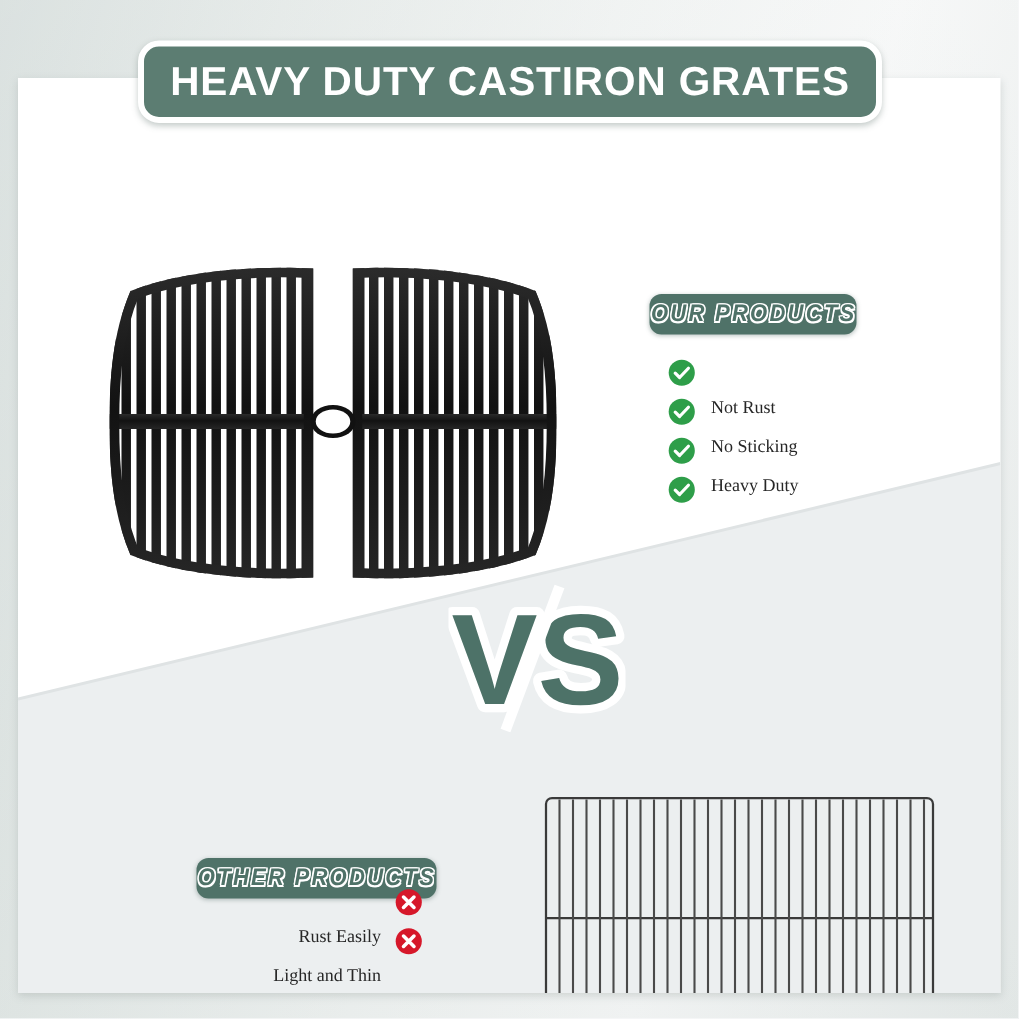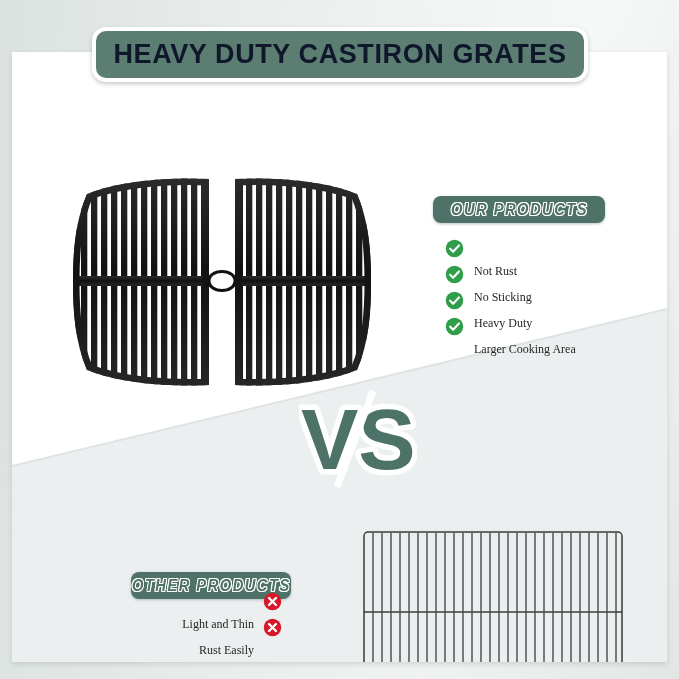--- a/index.html
+++ b/index.html
@@ -45,21 +45,21 @@
     position:absolute;left:92px;top:27px;width:496px;height:55px;
     background:#5c7d72;
     border:4px solid #ffffff;
     border-radius:14px;
     box-sizing:border-box;
     display:flex;align-items:center;justify-content:center;
     box-shadow:0 2px 4px rgba(90,110,104,.35);
     z-index:6;
   }
   .title-badge .t{
-    color:#0f172a;font-size:27px;font-weight:bold;
+    color:#ffffff;font-size:27px;font-weight:bold;
     letter-spacing:.6px;white-space:nowrap;
     font-family:"Liberation Sans", sans-serif;
   }
 
   
   .sec-badge{
     position:absolute;
     background:#4f7268;
     border-radius:8px;
     display:flex;align-items:center;justify-content:center;
@@ -68,21 +68,21 @@
   }
   .sec-badge .t{
     color:#ffffff;font-weight:bold;font-style:italic;
     font-size:16px;letter-spacing:1.6px;white-space:nowrap;
     transform:scaleX(.92);
     text-shadow:
        1px 0 0 #ffffff,-1px 0 0 #ffffff,0 1px 0 #ffffff,0 -1px 0 #ffffff,
        1px 1px 0 #ffffff,-1px -1px 0 #ffffff,1px -1px 0 #ffffff,-1px 1px 0 #ffffff;
     color:#4f7268;
   }
-  #badge-our   {left:421px;top:144px;width:172px;height:27px;}
+  #badge-our   {left:421px;top:144px;width:138px;height:27px;}
   #badge-other {left:119px;top:496px;width:160px;height:27px;margin-top:24px;}
 
   
   .list{position:absolute;z-index:5;}
   #list-pros{left:433px;top:183px;}
   #list-cons{left:45px;top:536px;}
 
   .row{display:flex;align-items:center;height:26px;}
   #list-pros .row{justify-content:flex-start;}
   #list-cons .row{justify-content:flex-end;width:225px;}
@@ -212,44 +212,43 @@
           <circle cx="12" cy="12" r="11" fill="#2e9e49"></circle>
           <path d="M6.5 12.3 L10.2 16 L17.6 8.2" fill="none" stroke="#ffffff" stroke-width="2.7" stroke-linecap="round" stroke-linejoin="round"></path>
         </svg>
         <span class="label">Heavy Duty</span>
       </div>
       <div class="row">
         <svg class="ico" viewBox="0 0 24 24">
           <circle cx="12" cy="12" r="11" fill="#2e9e49"></circle>
           <path d="M6.5 12.3 L10.2 16 L17.6 8.2" fill="none" stroke="#ffffff" stroke-width="2.7" stroke-linecap="round" stroke-linejoin="round"></path>
         </svg>
-        <span class="label">Larger Cooking Area</span>
       </div>
     </div>
 
     <svg class="vs" viewBox="0 0 118 100">
       <text x="2" y="80" font-family="&quot;Liberation Sans&quot;, sans-serif" font-size="86" font-weight="bold" fill="none" stroke="#ffffff" stroke-width="11" stroke-linejoin="round">VS</text>
       <text x="2" y="80" font-family="&quot;Liberation Sans&quot;, sans-serif" font-size="86" font-weight="bold" fill="#4d7268">VS</text>
       <line x1="74" y1="2" x2="38" y2="98" stroke="#ffffff" stroke-width="7"></line>
     </svg>
 
     <div class="sec-badge" id="badge-other">
       <span class="t">OTHER PRODUCTS</span>
     </div>
 
     <div class="list" id="list-cons">
       <div class="row">
-        <span class="label">Light and Thin</span>
+        <span class="label">Rust Easily</span>
         <svg class="ico" viewBox="0 0 24 24">
           <circle cx="12" cy="12" r="11" fill="#d6182a"></circle>
           <path d="M7.6 7.6 L16.4 16.4 M16.4 7.6 L7.6 16.4" fill="none" stroke="#ffffff" stroke-width="3" stroke-linecap="round"></path>
         </svg>
       </div>
       <div class="row">
-        <span class="label">Rust Easily</span>
+        <span class="label">Light and Thin</span>
         <svg class="ico" viewBox="0 0 24 24">
           <circle cx="12" cy="12" r="11" fill="#d6182a"></circle>
           <path d="M7.6 7.6 L16.4 16.4 M16.4 7.6 L7.6 16.4" fill="none" stroke="#ffffff" stroke-width="3" stroke-linecap="round"></path>
         </svg>
       </div>
 
     </div>
 
     <svg class="wire-grate" viewBox="0 0 272 172">
       <rect x="0" y="0" width="272" height="172" fill="none"></rect>

